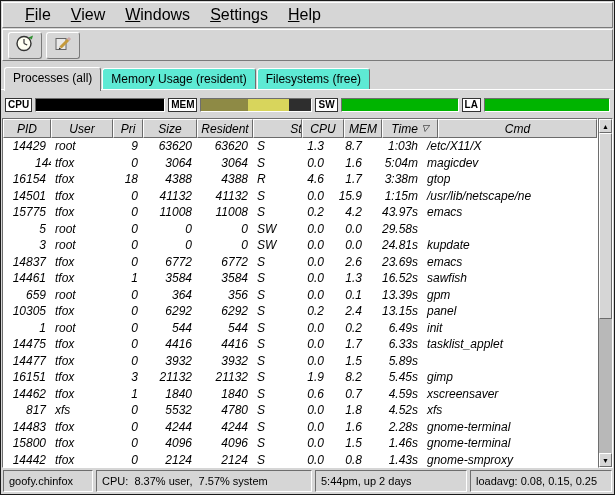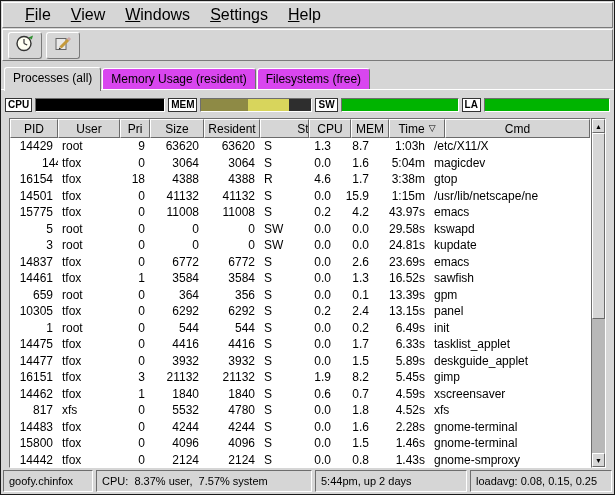--- a/index.html
+++ b/index.html
@@ -20,40 +20,40 @@
   .menu-item::first-letter{text-decoration:underline;}
   
   .toolbar{height:30px;margin:1px 1px 0 1px;display:flex;align-items:center;gap:4px;padding-left:5px;flex:0 0 30px;}
   .tool-btn{
     width:32px;height:25px;display:flex;align-items:center;justify-content:center;
     background:#d6d6d6;border:1px solid;border-color:#fff #7a7a7a #7a7a7a #fff;border-radius:3px;
   }
   
   .tabrow{display:flex;align-items:flex-end;padding:4px 8px 0 3px;height:24px;flex:0 0 24px;position:relative;}
   .tab{
-    font-size:12px;padding:3px 8px;background:#d946ef;white-space:nowrap;
+    font-size:12px;padding:3px 8px;background:#5eead4;white-space:nowrap;
     border-top:1px solid #fff;border-left:1px solid #fff;border-right:1px solid #6e6e6e;
     border-radius:3px 3px 0 0;margin-right:1px;position:relative;z-index:1;cursor:default;
   }
   .tab.active{background:#d6d6d6;z-index:3;margin-bottom:-2px;padding-bottom:6px;}
   .page-top{height:2px;background:#d6d6d6;border-top:1px solid #fff;position:relative;z-index:2;flex:0 0 2px;}
   
   .summary{display:flex;align-items:center;gap:3px;padding:3px 4px;height:20px;flex:0 0 20px;}
   .res-label{
     background:#fff;border:1px solid #333;font-size:10px;font-weight:bold;
     padding:0 2px;line-height:12px;height:12px;flex:0 0 auto;
   }
   .res-bar{
     height:12px;display:flex;overflow:hidden;background:#9a9a9a;
     border-top:1px solid #6e6e6e;border-left:1px solid #6e6e6e;
     border-bottom:1px solid #fff;border-right:1px solid #fff;
   }
   .res-bar>div{height:100%;}
   
-  .table-area{flex:1;display:flex;margin:0 8px;min-height:0;}
+  .table-area{flex:1;display:flex;margin:0 1px;min-height:0;font-style:italic;}
   .table-main{flex:1;display:flex;flex-direction:column;min-width:0;border:1px solid;border-color:#6e6e6e #fff #fff #6e6e6e;}
   .thead{display:flex;flex:0 0 19px;height:19px;}
   .th{
     background:#d6d6d6;border:1px solid;border-color:#fff #6b6b6b #6b6b6b #fff;
     display:flex;align-items:center;justify-content:center;gap:4px;
     font-size:12px;box-sizing:border-box;white-space:nowrap;overflow:hidden;cursor:default;
   }
   .th .sort{font-size:9px;line-height:9px;}
   .tbody{flex:1;background:#fff;overflow:hidden;}
   .tr{display:flex;height:16.5px;align-items:center;font-size:12px;cursor:default;}
@@ -238,21 +238,20 @@
           <div class="tr">
             <div class="td r" style="width: 48px; flex: 0 0 48px;">5</div>
             <div class="td l" style="width: 62px; flex: 0 0 62px;">root</div>
             <div class="td r" style="width: 30px; flex: 0 0 30px;">0</div>
             <div class="td r" style="width: 54px; flex: 0 0 54px;">0</div>
             <div class="td r" style="width: 56px; flex: 0 0 56px;">0</div>
             <div class="td l" style="width: 34px; flex: 0 0 34px;">SW</div>
             <div class="td r" style="width: 42px; flex: 0 0 42px;">0.0</div>
             <div class="td r" style="width: 38px; flex: 0 0 38px;">0.0</div>
             <div class="td r" style="width: 56px; flex: 0 0 56px;">29.58s</div>
-            <div class="td l" style="flex: 1 1 0%;">kswapd</div>
           </div>
           <div class="tr">
             <div class="td r" style="width: 48px; flex: 0 0 48px;">3</div>
             <div class="td l" style="width: 62px; flex: 0 0 62px;">root</div>
             <div class="td r" style="width: 30px; flex: 0 0 30px;">0</div>
             <div class="td r" style="width: 54px; flex: 0 0 54px;">0</div>
             <div class="td r" style="width: 56px; flex: 0 0 56px;">0</div>
             <div class="td l" style="width: 34px; flex: 0 0 34px;">SW</div>
             <div class="td r" style="width: 42px; flex: 0 0 42px;">0.0</div>
             <div class="td r" style="width: 38px; flex: 0 0 38px;">0.0</div>
@@ -334,21 +333,20 @@
           <div class="tr">
             <div class="td r" style="width: 48px; flex: 0 0 48px;">14477</div>
             <div class="td l" style="width: 62px; flex: 0 0 62px;">tfox</div>
             <div class="td r" style="width: 30px; flex: 0 0 30px;">0</div>
             <div class="td r" style="width: 54px; flex: 0 0 54px;">3932</div>
             <div class="td r" style="width: 56px; flex: 0 0 56px;">3932</div>
             <div class="td l" style="width: 34px; flex: 0 0 34px;">S</div>
             <div class="td r" style="width: 42px; flex: 0 0 42px;">0.0</div>
             <div class="td r" style="width: 38px; flex: 0 0 38px;">1.5</div>
             <div class="td r" style="width: 56px; flex: 0 0 56px;">5.89s</div>
-            <div class="td l" style="flex: 1 1 0%;">deskguide_applet</div>
           </div>
           <div class="tr">
             <div class="td r" style="width: 48px; flex: 0 0 48px;">16151</div>
             <div class="td l" style="width: 62px; flex: 0 0 62px;">tfox</div>
             <div class="td r" style="width: 30px; flex: 0 0 30px;">3</div>
             <div class="td r" style="width: 54px; flex: 0 0 54px;">21132</div>
             <div class="td r" style="width: 56px; flex: 0 0 56px;">21132</div>
             <div class="td l" style="width: 34px; flex: 0 0 34px;">S</div>
             <div class="td r" style="width: 42px; flex: 0 0 42px;">1.9</div>
             <div class="td r" style="width: 38px; flex: 0 0 38px;">8.2</div>

